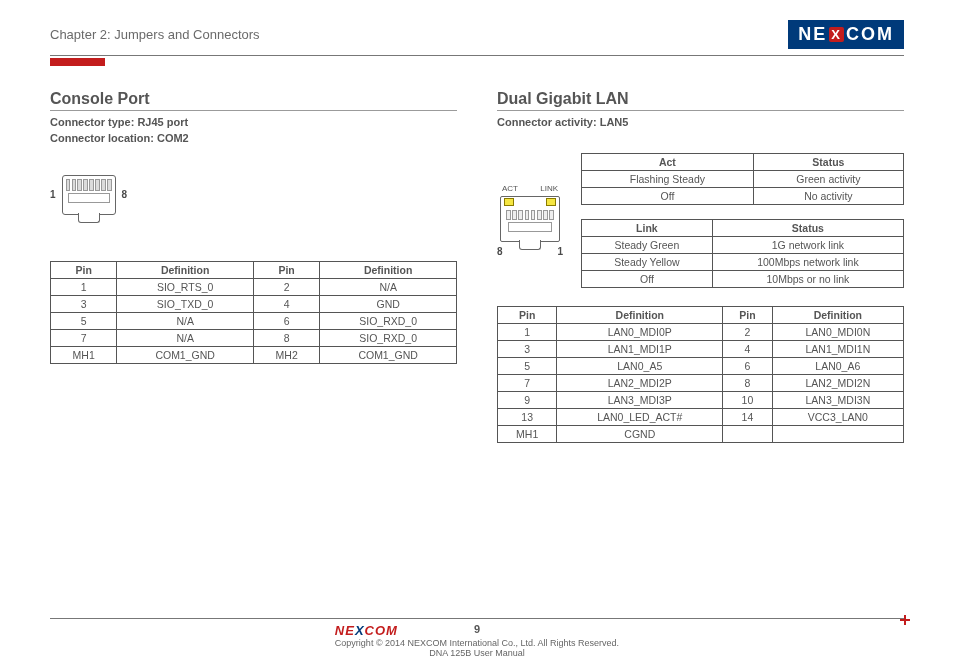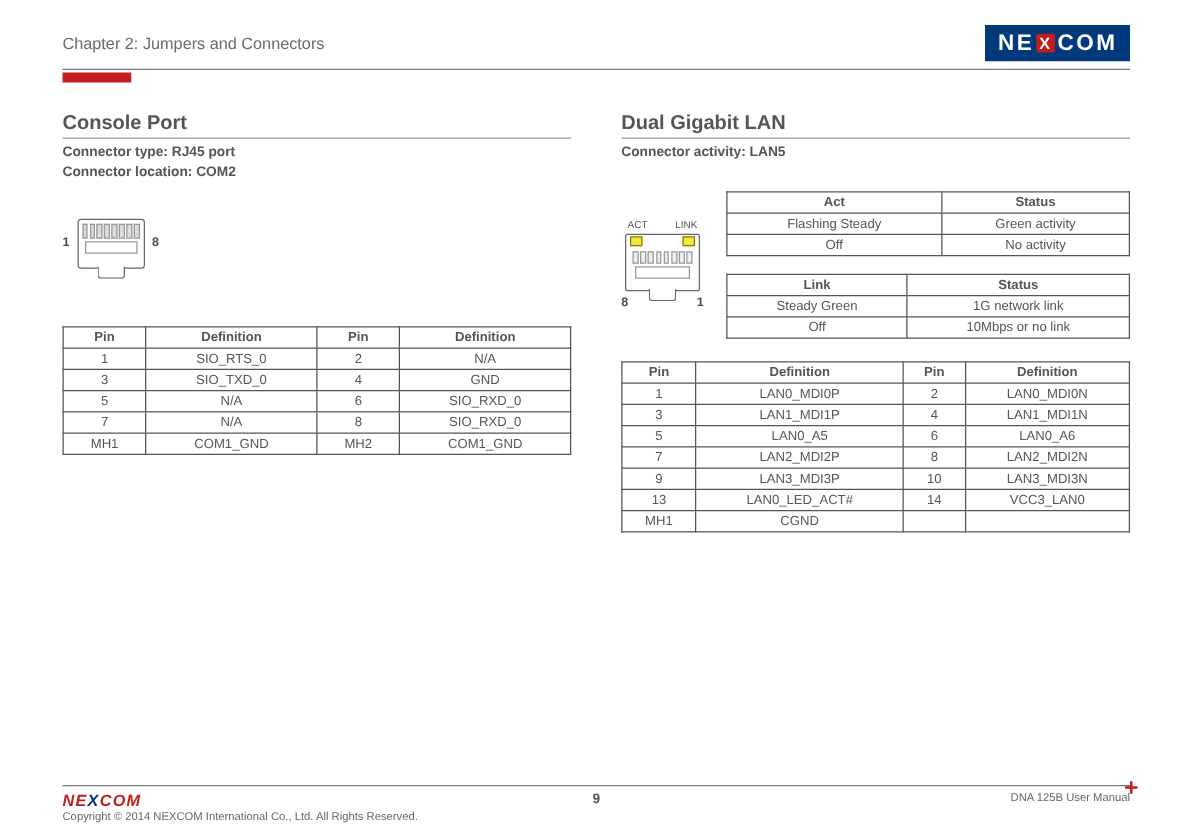--- a/index.html
+++ b/index.html
@@ -96,21 +96,21 @@
   .console-graphic { margin: 28px 0 46px 0; }
 
   
   .footer {
     position:absolute; left:50px; right:50px; bottom:14px;
   }
   .footer .bar { height:1px; background:#777; margin-bottom:4px; }
   .footer .red-accent { position:absolute; right:-6px; top:-3px; width:10px; height:10px; }
   .footer .red-accent::before { content:""; position:absolute; left:0; top:4px; width:10px; height:2px; background:#c31d1d;}
   .footer .red-accent::after { content:""; position:absolute; left:4px; top:0; width:2px; height:10px; background:#c31d1d;}
-  .footer-row { display:flex; justify-content:space-between; align-items:flex-start; font-size:9px; color:#666;}
+  .footer-row { display:flex; justify-content:space-between; align-items:center; font-size:9px; color:#666;flex-direction:column;}
   .footer-logo { color:#c31d1d; font-weight:700; font-size:13px; letter-spacing:1px; font-style:italic;}
   .footer-logo .x { color:#003a7a; }
   .page-num { position:absolute; left:50%; transform:translateX(-50%); font-weight:700; font-size:11px; color:#555;}
 </style>
 </head>
 <body>
 
 <div class="header-row">
   <div class="chapter">Chapter 2: Jumpers and Connectors</div>
   <div class="logo">
@@ -251,20 +251,24 @@
           <thead>
               <tr>
             <th>Link</th>
             <th>Status</th>
           </tr>
             </thead>
           <tbody id="link-body">
               <tr>
                 <td>Steady Green</td>
                 <td>1G network link</td>
+              </tr>
+              <tr>
+                <td>Steady Yellow</td>
+                <td>100Mbps network link</td>
               </tr>
               <tr>
                 <td>Off</td>
                 <td>10Mbps or no link</td>
               </tr>
             </tbody>
         </table>
       </div>
     </div>
 

